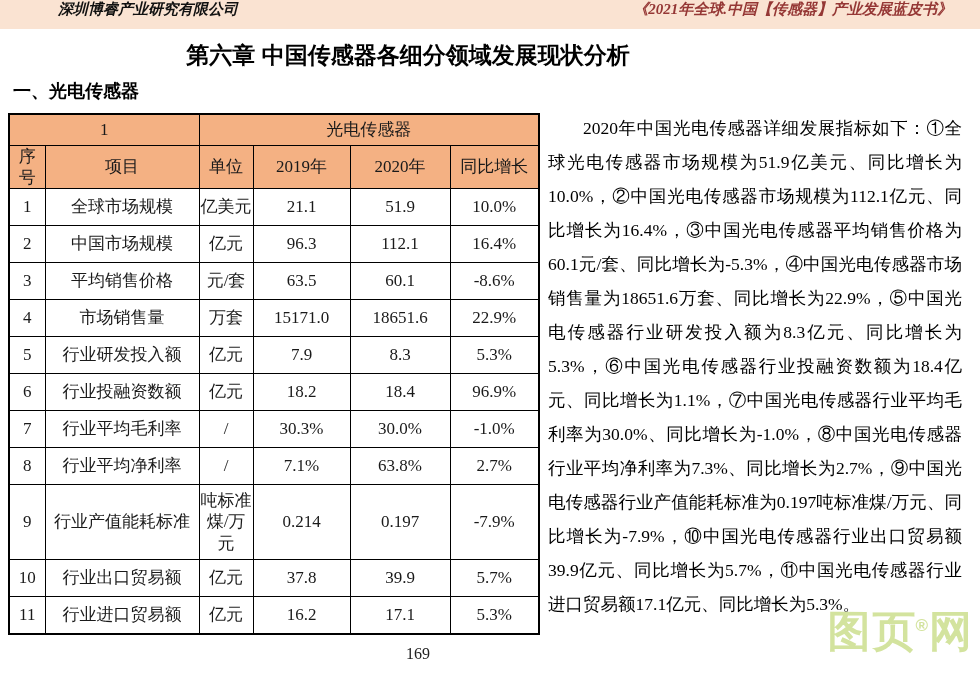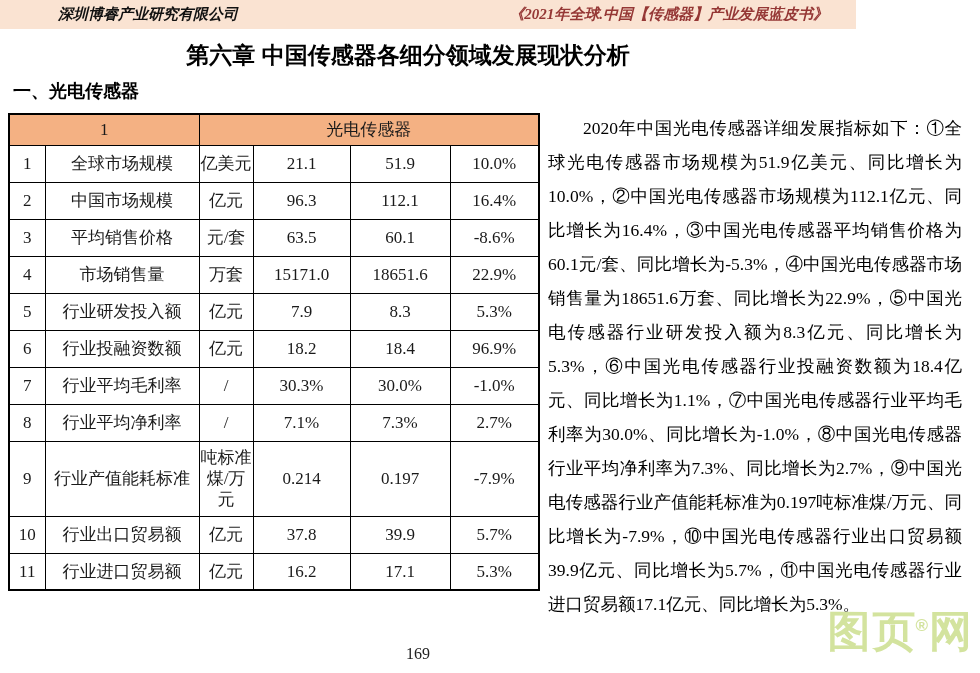--- a/index.html
+++ b/index.html
@@ -12,23 +12,23 @@
   *{margin:0;padding:0;box-sizing:border-box;}
   html,body{width:980px;height:673px;}
   body{
     position:relative;
     background:#ffffff;
     font-family:"Liberation Serif", serif;
     color:var(--ink);
     overflow:hidden;
   }
   .top-band{
-    position:absolute;top:0;left:0;width:856px;height:29px;
+    position:absolute;top:0;left:0;width:980px;height:29px;
     background:var(--band-bg);
-    display:flex;justify-content:space-between;align-items:center;
+    display:flex;justify-content:space-between;align-items:flex-start;
     padding:0 28px 0 58px;
   }
   .company{
     font-style:italic;font-weight:bold;font-size:15px;color:#111;
     font-family:"Liberation Serif", serif;
   }
   .book-title{
     font-style:italic;font-weight:bold;font-size:15px;
     color:var(--book-title-red);
     font-family:"Liberation Serif", serif;
@@ -108,20 +108,28 @@
         <col style="width:54px">
       <col style="width:97px">
         <col style="width:100px">
         <col style="width:89px">
     </colgroup>
     <tbody>
       <tr class="hrow">
         <td colspan="2">1</td>
         <td colspan="4">光电传感器</td>
       </tr>
+      <tr class="hrow">
+        <td>序号</td>
+        <td>项目</td>
+        <td>单位</td>
+        <td>2019年</td>
+        <td>2020年</td>
+        <td>同比增长</td>
+      </tr>
     <tr class="drow">
           <td>1</td>
           <td>全球市场规模</td>
           <td>亿美元</td>
           <td>21.1</td>
           <td>51.9</td>
           <td>10.0%</td>
         </tr>
         <tr class="drow">
           <td>2</td>
@@ -169,21 +177,21 @@
           <td>/</td>
           <td>30.3%</td>
           <td>30.0%</td>
           <td>-1.0%</td>
         </tr>
         <tr class="drow">
           <td>8</td>
           <td>行业平均净利率</td>
           <td>/</td>
           <td>7.1%</td>
-          <td>7.3%</td>
+          <td>63.8%</td>
           <td>2.7%</td>
         </tr>
         <tr class="drow-tall">
           <td>9</td>
           <td>行业产值能耗标准</td>
           <td>吨标准煤/万元</td>
           <td>0.214</td>
           <td>0.197</td>
           <td>-7.9%</td>
         </tr>

